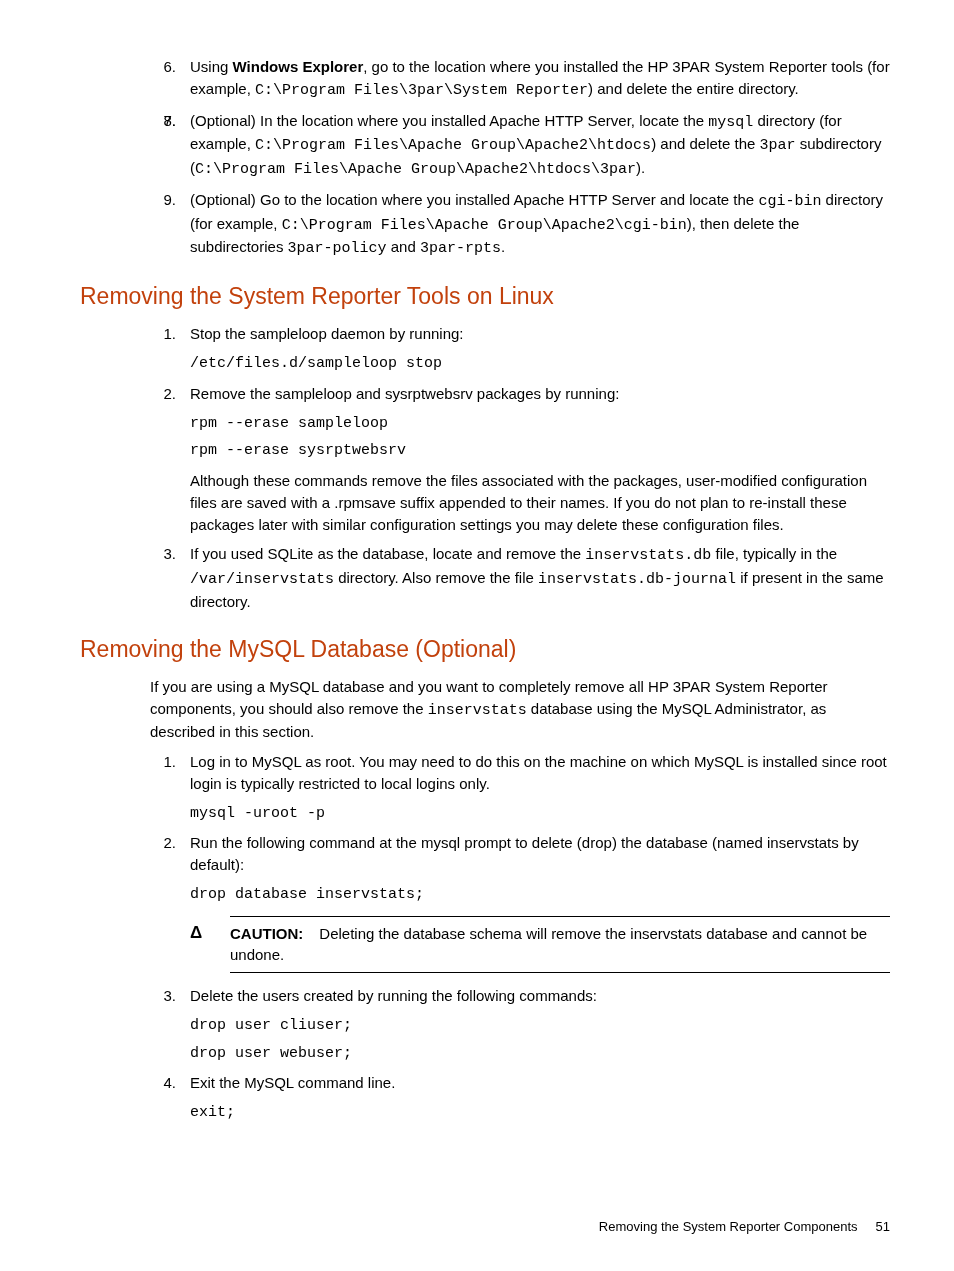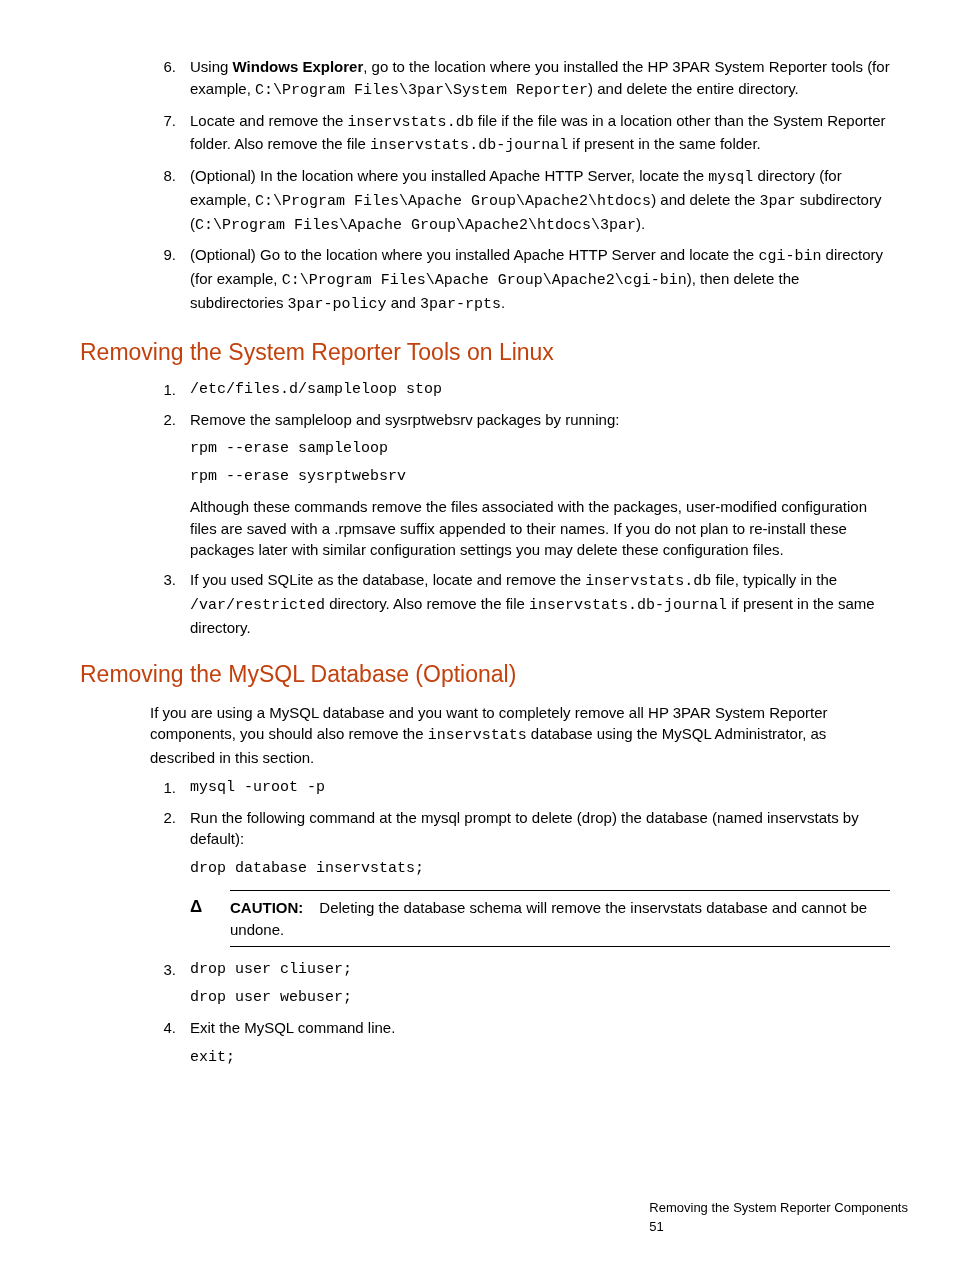--- a/index.html
+++ b/index.html
@@ -67,89 +67,91 @@
       font-weight: bold;
       margin-right: 16px;
     }
     .footer {
       position: fixed;
       bottom: 34px;
       right: 64px;
       font-size: 13px;
       display: flex;
       align-items: baseline;
-      flex-direction: column;
     }
     .footer-page {
       margin-left: 18px;
     }
     strong {
       font-weight: bold;
     }
   </style>
 </head>
 <body>
 
 <div class="indented-block">
   <ol id="top-list">
       <li><span class="num">6.</span><span>Using <strong>Windows Explorer</strong>, go to the location where you installed the HP 3PAR System Reporter tools (for example, <span class="mono">C:\Program Files\3par\System Reporter</span>) and delete the entire directory.</span></li>
-      <li><span class="num">7.</span><span>Locate and remove the <span class="mono">inservstats.db</span> file if the file was in a location other than the System Reporter folder. Also remove the file <span class="mono">inservstats.db-journal</span> if present in the same folder.</span></li>
+      <li><span class="num">7.</span></li>
       <li><span class="num">8.</span><span>(Optional) In the location where you installed Apache HTTP Server, locate the <span class="mono">mysql</span> directory (for example, <span class="mono">C:\Program Files\Apache Group\Apache2\htdocs</span>) and delete the <span class="mono">3par</span> subdirectory (<span class="mono">C:\Program Files\Apache Group\Apache2\htdocs\3par</span>).</span></li>
       <li><span class="num">9.</span><span>(Optional) Go to the location where you installed Apache HTTP Server and locate the <span class="mono">cgi-bin</span> directory (for example, <span class="mono">C:\Program Files\Apache Group\Apache2\cgi-bin</span>), then delete the subdirectories <span class="mono">3par-policy</span> and <span class="mono">3par-rpts</span>.</span></li>
     </ol>
 </div>
 
 <h2>Removing the System Reporter Tools on Linux</h2>
 <div class="indented-block">
   <ol id="section1-list">
       <li>
         <span class="num">1.</span>
         <div>
+          <div class="para-indent">Stop the sampleloop daemon by running:</div>
           <div class="code-block">/etc/files.d/sampleloop stop</div>
         </div>
       </li>
       <li>
         <span class="num">2.</span>
         <div>
           <div class="para-indent">Remove the sampleloop and sysrptwebsrv packages by running:</div>
           <div class="code-block">rpm --erase sampleloop</div>
           <div class="code-block">rpm --erase sysrptwebsrv</div>
           <div class="para-indent">Although these commands remove the files associated with the packages, user-modified configuration files are saved with a .rpmsave suffix appended to their names. If you do not plan to re-install these packages later with similar configuration settings you may delete these configuration files.</div>
         </div>
       </li>
       <li>
         <span class="num">3.</span>
         <div>
-          <div class="para-indent">If you used SQLite as the database, locate and remove the <span class="mono">inservstats.db</span> file, typically in the <span class="mono">/var/restricted</span> directory. Also remove the file <span class="mono">inservstats.db-journal</span> if present in the same directory.</div>
+          <div class="para-indent">If you used SQLite as the database, locate and remove the <span class="mono">inservstats.db</span> file, typically in the <span class="mono">/var/inservstats</span> directory. Also remove the file <span class="mono">inservstats.db-journal</span> if present in the same directory.</div>
         </div>
       </li>
     </ol>
 </div>
 
 <h2>Removing the MySQL Database (Optional)</h2>
 <div class="indented-block">
   <p class="para-indent" id="section2-intro">If you are using a MySQL database and you want to completely remove all HP 3PAR System Reporter components, you should also remove the <span class="mono">inservstats</span> database using the MySQL Administrator, as described in this section.</p>
   <ol id="section2-list">
       <li>
         <span class="num">1.</span>
         <div>
+          <div class="para-indent">Log in to MySQL as root. You may need to do this on the machine on which MySQL is installed since root login is typically restricted to local logins only.</div>
           <div class="code-block">mysql -uroot -p</div>
         </div>
       </li>
       <li>
         <span class="num">2.</span>
         <div>
           <div class="para-indent">Run the following command at the mysql prompt to delete (drop) the database (named inservstats by default):</div>
           <div class="code-block">drop database inservstats;</div>
           <div class="caution-box"><span class="caution-icon">Δ</span><span class="caution-label">CAUTION:</span><span>Deleting the database schema will remove the inservstats database and cannot be undone.</span></div>
         </div>
       </li>
       <li>
         <span class="num">3.</span>
         <div>
+          <div class="para-indent">Delete the users created by running the following commands:</div>
           <div class="code-block">drop user cliuser;</div>
           <div class="code-block">drop user webuser;</div>
         </div>
       </li>
       <li>
         <span class="num">4.</span>
         <div>
           <div class="para-indent">Exit the MySQL command line.</div>
           <div class="code-block">exit;</div>
         </div>

